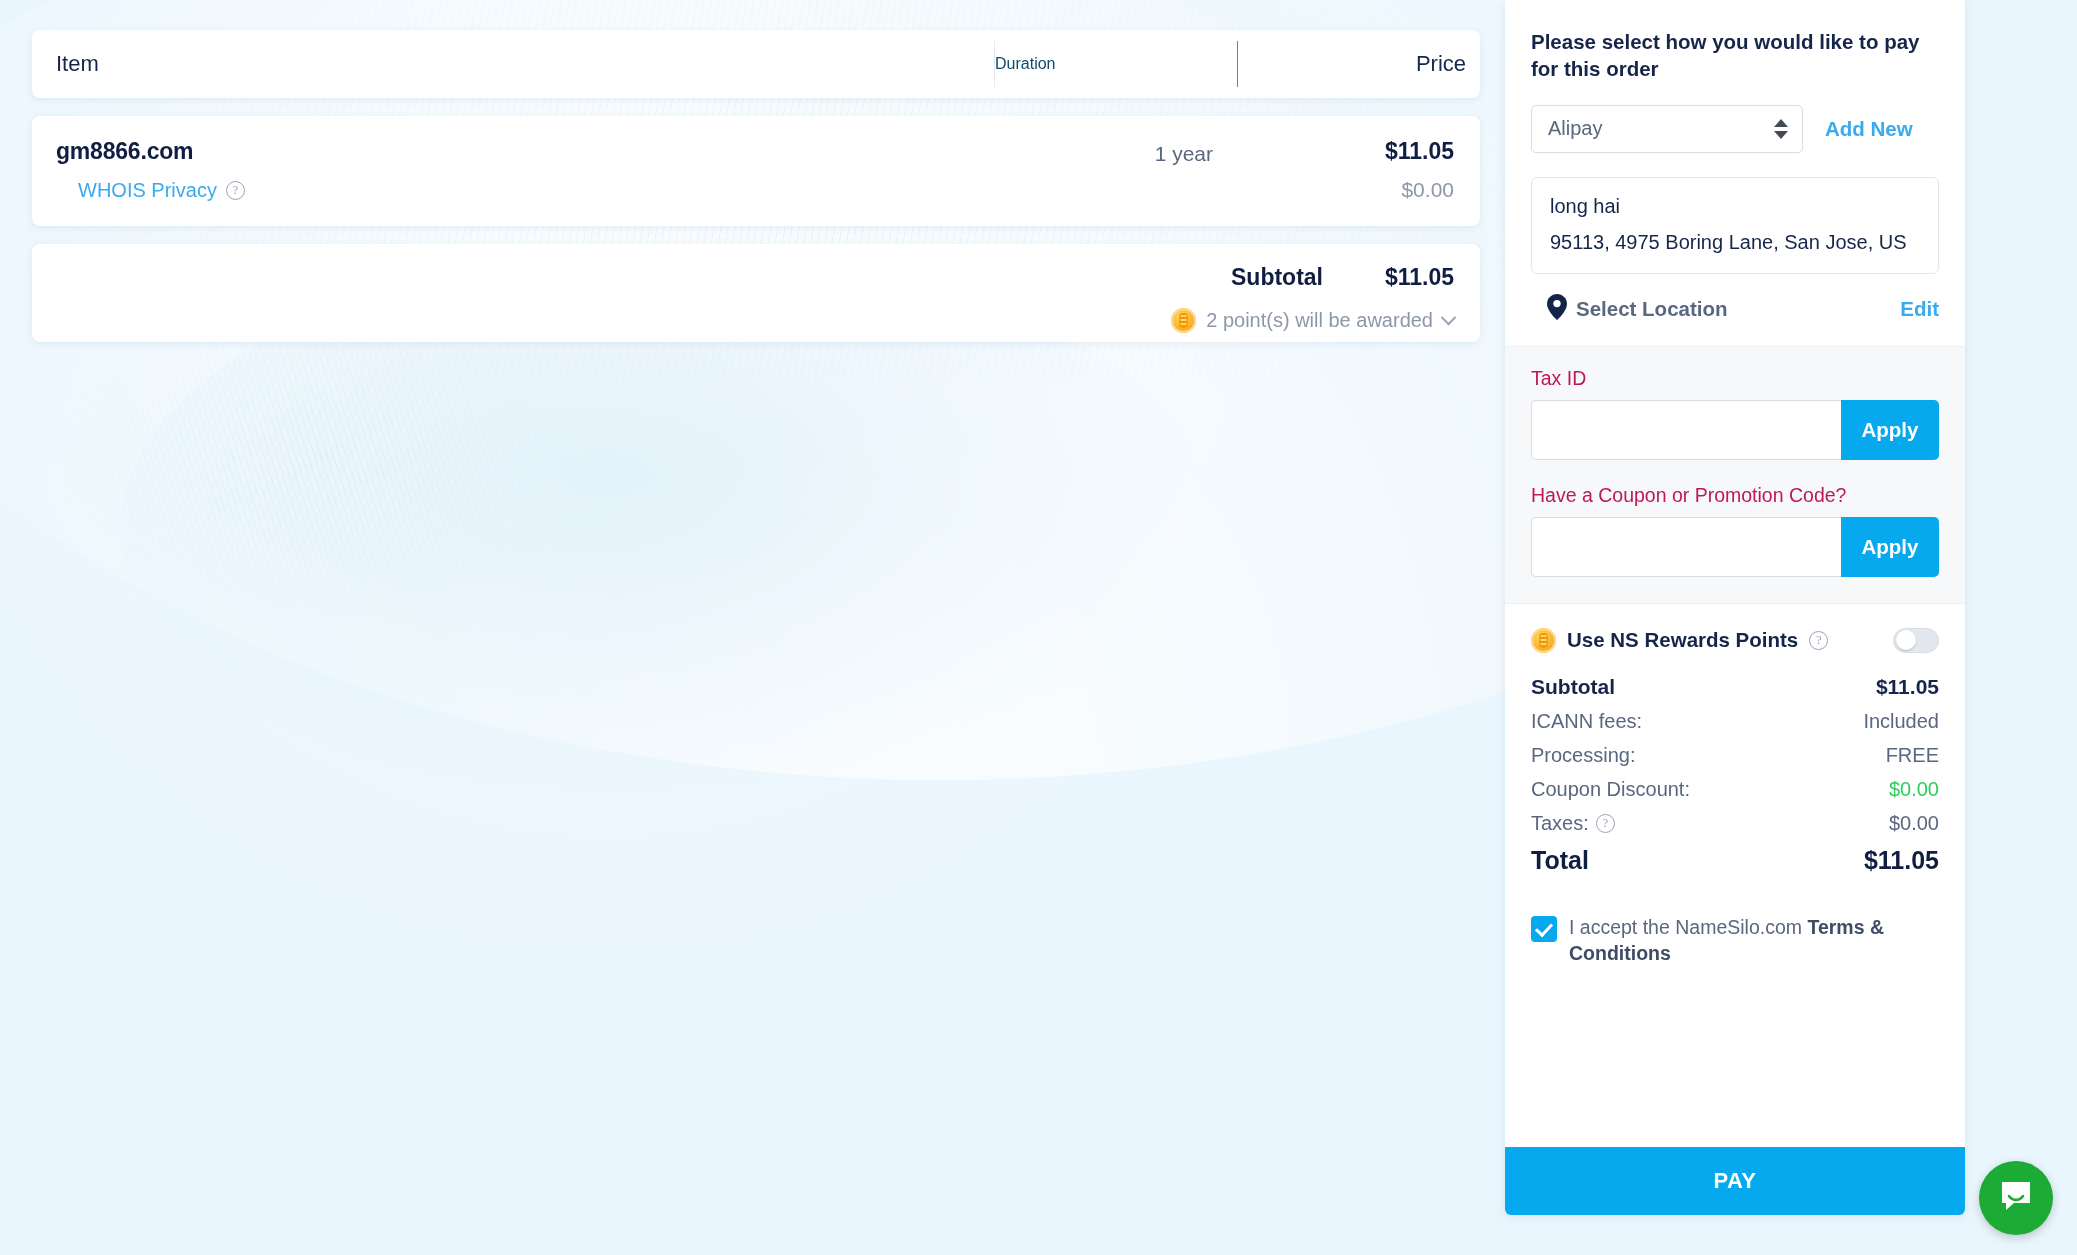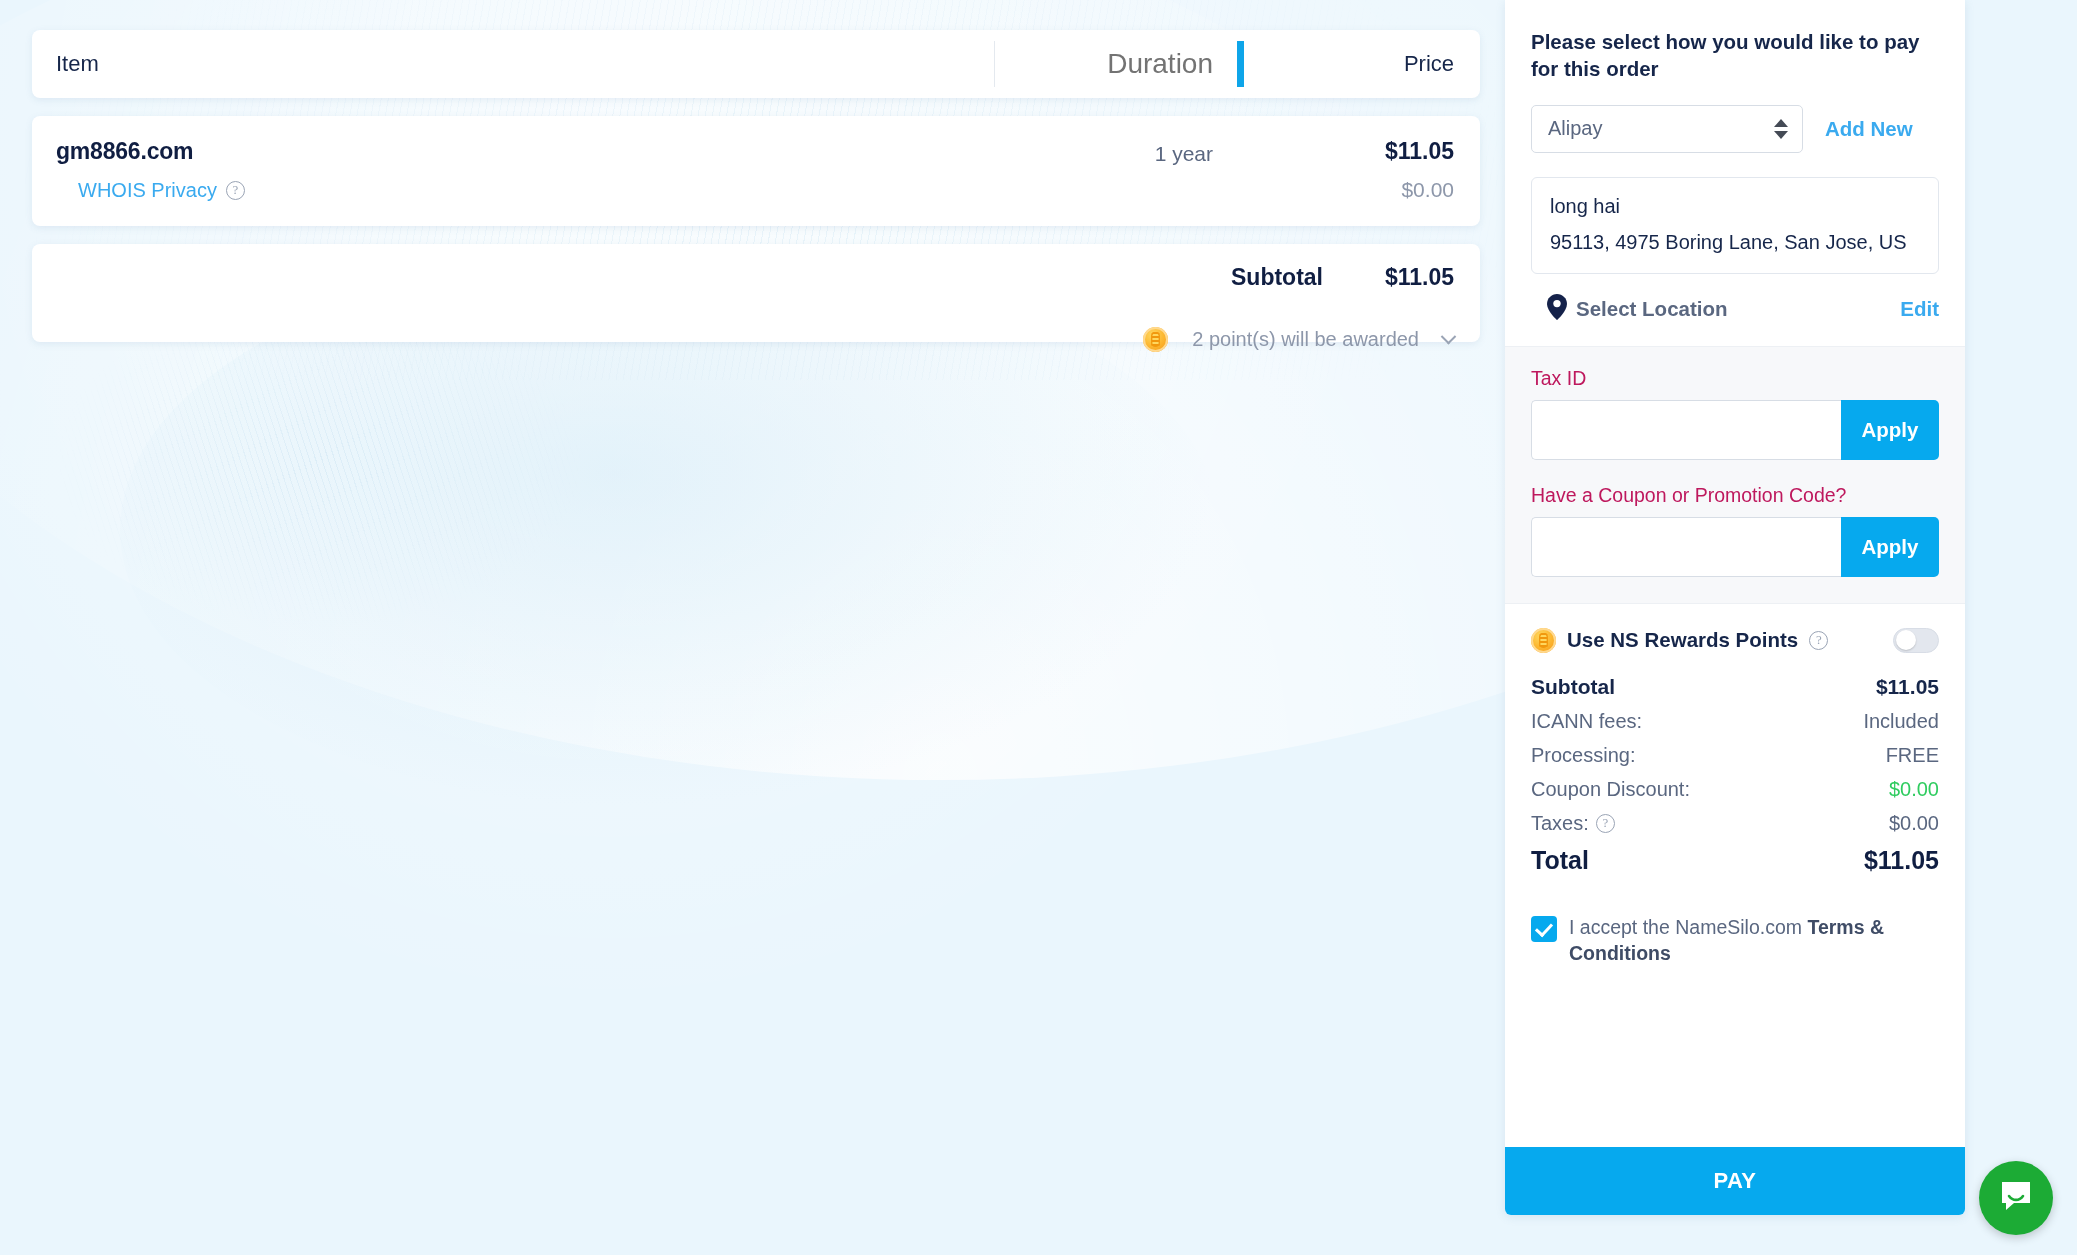--- a/index.html
+++ b/index.html
@@ -95,35 +95,34 @@
     margin-bottom: 18px;
   }
   #th-item {
     flex: 0 0 962px;
     padding-left: 24px;
     font-size: 22px;
     color: #16264a;
   }
   #th-duration {
     flex: 0 0 243px;
-    text-align: right;
     padding-right: 24px;
-    font-size: 28px;
-    color: #737373;
+    font-size: 16px;
+    color: #0c4a6e;
     border-left: 1px solid #e4e9ef;
     height: 46px;
     line-height: 46px;
   }
   #th-price {
     flex: 1;
     text-align: right;
-    padding-right: 26px;
+    padding-right: 14px;
     font-size: 22px;
     color: #16264a;
-    border-left: 7px solid #0ea5e9;
+    border-left: 1px solid #0ea5e9;
     height: 46px;
     line-height: 46px;
   }
 
   
   #line-items { margin-bottom: 18px; }
   .line-row {
     display: flex;
     align-items: flex-start;
     padding: 22px 0 24px 0;
@@ -194,22 +193,21 @@
     color: #101e42;
     min-width: 105px;
     text-align: right;
   }
   #points-row {
     position: absolute;
     right: 26px;
     top: 64px;
     display: flex;
     align-items: center;
-    gap: 24px;
-    margin-top: 19px;
+    gap: 10px;
   }
   #points-text {
     font-size: 20px;
     color: #8d97aa;
   }
 
   
   .coin {
     width: 25px; height: 25px;
     border-radius: 50%;

